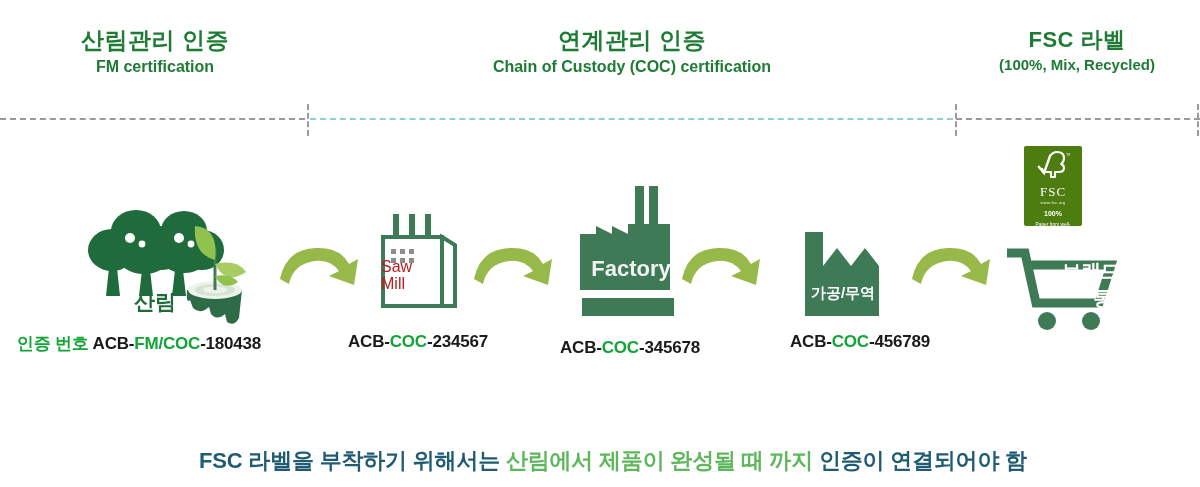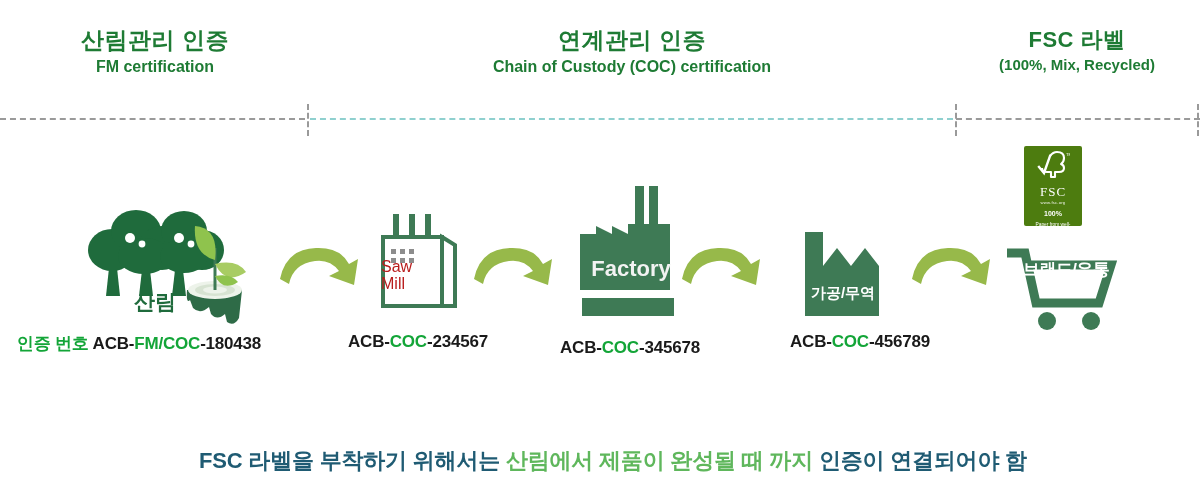--- a/index.html
+++ b/index.html
@@ -154,24 +154,24 @@
     margin-top: 1px;
   }
   #fsc-label .url   { font-size: 4.2px; letter-spacing: .2px; margin-top: 2px; opacity: .92; }
   #fsc-label .pct   { font-size: 7px; margin-top: 5px; font-weight: bold; }
   #fsc-label .claim { font-size: 4.8px; line-height: 1.25; margin-top: 5px; padding: 0 5px; }
 
   
   #cart-icon { left: 1003px; top: 245px; width: 118px; height: 86px; }
   #cart-txt {
     position: absolute;
-    left: 1019px; top: 258px;
+    left: 1056px; top: 258px;
     width: 94px;
     text-align: center;
-    font-size: 17px;
+    font-size: 20px;
     font-weight: bold;
     color: #ffffff;
     letter-spacing: -0.5px;
   }
 
   
   #caption {
     position: absolute;
     left: 0; top: 446px;
     width: 1200px;

